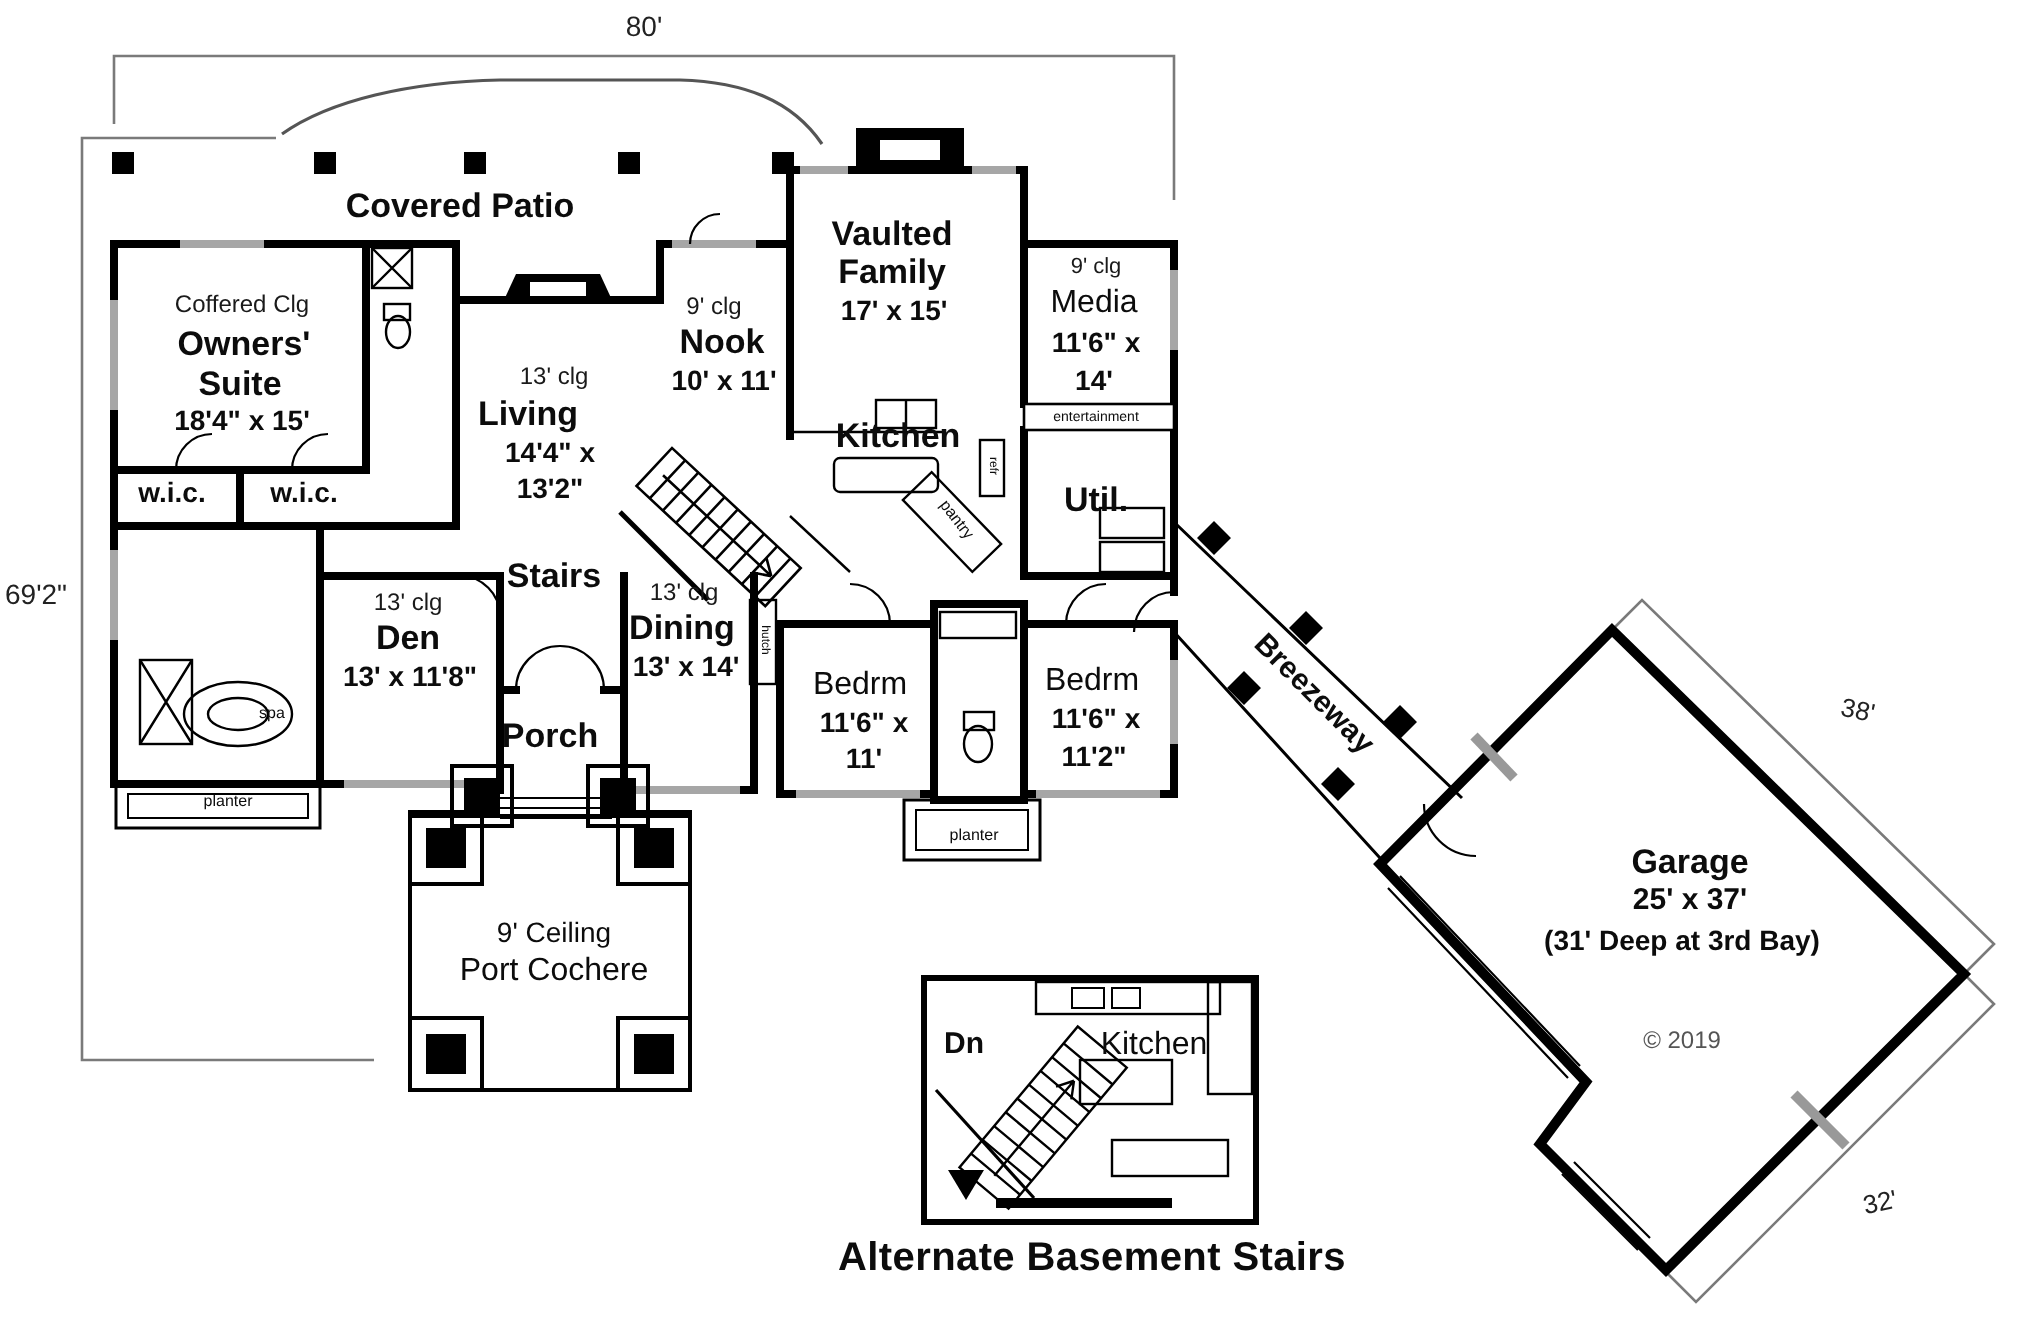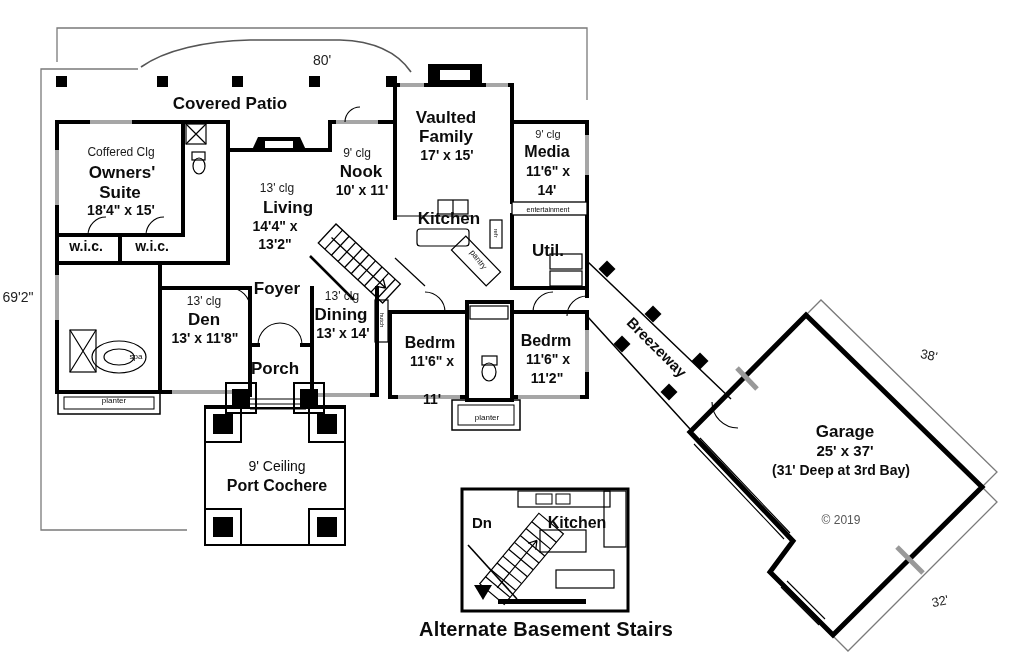--- a/index.html
+++ b/index.html
@@ -2,21 +2,21 @@
 <html><head>
 <meta charset="utf-8">
 <style>
   html,body{margin:0;padding:0;background:#fff;}
   #plan{position:relative;width:1011px;height:664px;background:#fff;overflow:hidden;
         font-family:"Liberation Sans",sans-serif;}
   #plan svg{position:absolute;left:0;top:0;}
   .lbl{position:absolute;transform:translate(-50%,-50%);white-space:nowrap;color:#0c0c0c;
        line-height:1;text-align:center;font-family:"Liberation Sans",sans-serif;}
   .name{font-size:17px;font-weight:bold;}
-  .name2{font-size:16px;font-weight:bold;}
+  .name2{font-size:16px;font-weight:normal;}
   .size{font-size:14px;font-weight:bold;}
   .clg{font-size:12px;color:#1a1a1a;}
   .dim{font-size:14px;color:#222;}
   .tiny{font-size:14px;font-weight:bold;}
   .tinyn{font-size:8px;}
   .micro{font-size:7px;}
   .copy{font-size:12px;color:#555;}
   .caption{font-size:20px;font-weight:bold;letter-spacing:.2px;}
 </style>
 </head>
@@ -218,34 +218,34 @@
     <rect x="536" y="494" width="16" height="10" stroke-width="1"></rect>
     <rect x="556" y="494" width="14" height="10" stroke-width="1"></rect>
     <rect x="604" y="491" width="22" height="56" stroke-width="1.2"></rect>
     <rect x="540" y="530" width="46" height="22" stroke-width="1.2"></rect>
     <rect x="556" y="570" width="58" height="18" stroke-width="1.2"></rect>
     <rect x="498" y="599" width="88" height="5" fill="#000" stroke="none"></rect>
     <path d="M474,585 L492,585 L483,600 Z" fill="#000" stroke="none"></path>
   </g>
 </svg>
 
-  <div class="lbl dim" style="left:322px;top:13px;margin-top:47px;">80'</div>
+  <div class="lbl dim" style="left:322px;top:13px;">80'</div>
   <div class="lbl dim" style="left:18px;top:297px;">69'2"</div>
   <div class="lbl dim" style="left:929px;top:355px;transform:translate(-50%,-50%) rotate(12deg);font-size:13px;">38'</div>
   <div class="lbl dim" style="left:940px;top:601px;transform:translate(-50%,-50%) rotate(-12deg);font-size:13px;">32'</div>
 
   <div class="lbl name" style="left:230px;top:103px;">Covered Patio</div>
 
   <div class="lbl clg" style="left:121px;top:152px;">Coffered Clg</div>
   <div class="lbl name" style="left:122px;top:172px;">Owners'</div>
   <div class="lbl name" style="left:120px;top:192px;">Suite</div>
   <div class="lbl size" style="left:121px;top:210px;">18'4" x 15'</div>
 
   <div class="lbl clg" style="left:277px;top:188px;">13' clg</div>
-  <div class="lbl name" style="left:288px;top:207px;">Living</div>
+  <div class="lbl name" style="left:264px;top:207px;">Living</div>
   <div class="lbl size" style="left:275px;top:226px;">14'4" x</div>
   <div class="lbl size" style="left:275px;top:244px;">13'2"</div>
 
   <div class="lbl clg" style="left:357px;top:153px;">9' clg</div>
   <div class="lbl name" style="left:361px;top:171px;">Nook</div>
   <div class="lbl size" style="left:362px;top:190px;">10' x 11'</div>
 
   <div class="lbl name" style="left:446px;top:117px;">Vaulted</div>
   <div class="lbl name" style="left:446px;top:136px;">Family</div>
   <div class="lbl size" style="left:447px;top:155px;">17' x 15'</div>
@@ -256,31 +256,31 @@
   <div class="lbl size" style="left:547px;top:190px;">14'</div>
   <div class="lbl micro" style="left:548px;top:209px;">entertainment</div>
 
   <div class="lbl name" style="left:449px;top:218px;">Kitchen</div>
   <div class="lbl name" style="left:548px;top:250px;">Util.</div>
 
   <div class="lbl clg" style="left:204px;top:301px;">13' clg</div>
   <div class="lbl name" style="left:204px;top:319px;">Den</div>
   <div class="lbl size" style="left:205px;top:338px;">13' x 11'8"</div>
 
-  <div class="lbl name" style="left:277px;top:288px;">Foyer</div>
+  <div class="lbl name" style="left:277px;top:288px;">Stairs</div>
 
   <div class="lbl clg" style="left:342px;top:296px;">13' clg</div>
   <div class="lbl name" style="left:341px;top:314px;">Dining</div>
   <div class="lbl size" style="left:343px;top:333px;">13' x 14'</div>
 
   <div class="lbl name" style="left:275px;top:368px;">Porch</div>
 
   <div class="lbl name2" style="left:430px;top:343px;">Bedrm</div>
   <div class="lbl size" style="left:432px;top:361px;">11'6" x</div>
-  <div class="lbl size" style="left:432px;top:379px;margin-top:20px;">11'</div>
+  <div class="lbl size" style="left:432px;top:379px;">11'</div>
 
   <div class="lbl name2" style="left:546px;top:341px;">Bedrm</div>
   <div class="lbl size" style="left:548px;top:359px;">11'6" x</div>
   <div class="lbl size" style="left:547px;top:378px;">11'2"</div>
 
   <div class="lbl" style="left:657px;top:347px;transform:translate(-50%,-50%) rotate(45deg);font-size:15px;font-weight:bold;">Breezeway</div>
 
   <div class="lbl name" style="left:845px;top:431px;">Garage</div>
   <div class="lbl size" style="left:845px;top:450px;font-size:15px;">25' x 37'</div>
   <div class="lbl size" style="left:841px;top:470px;">(31' Deep at 3rd Bay)</div>

